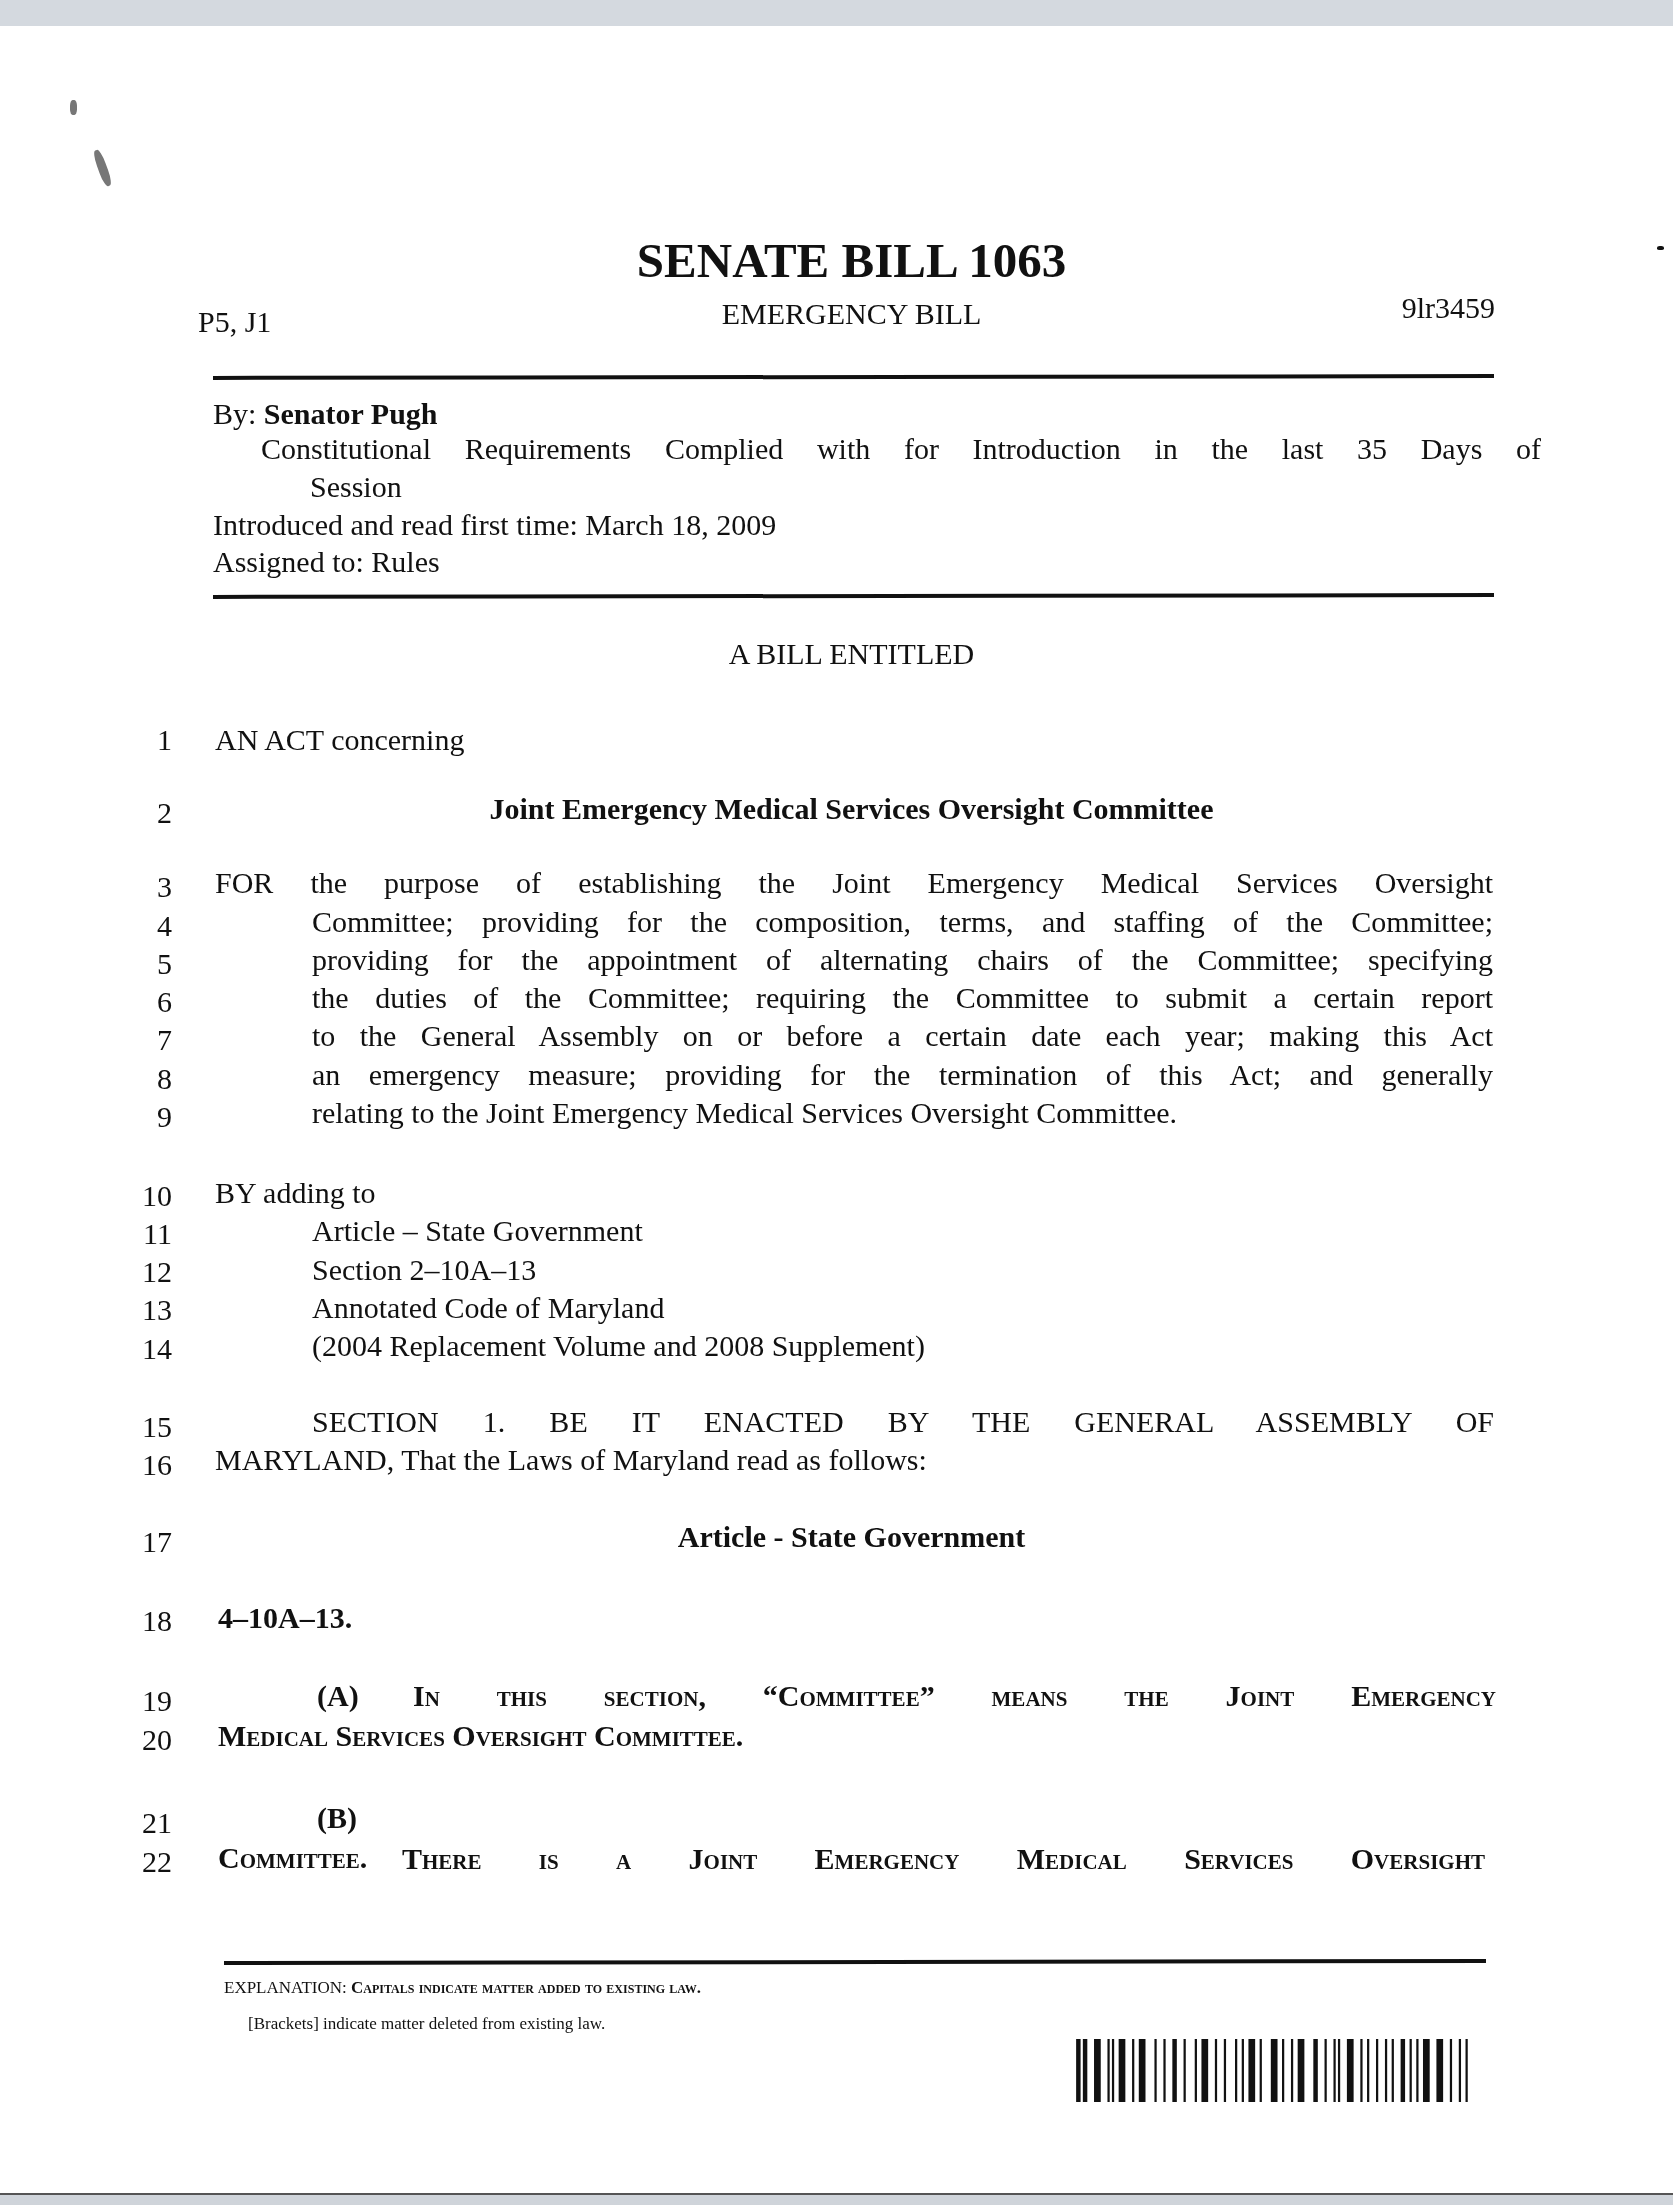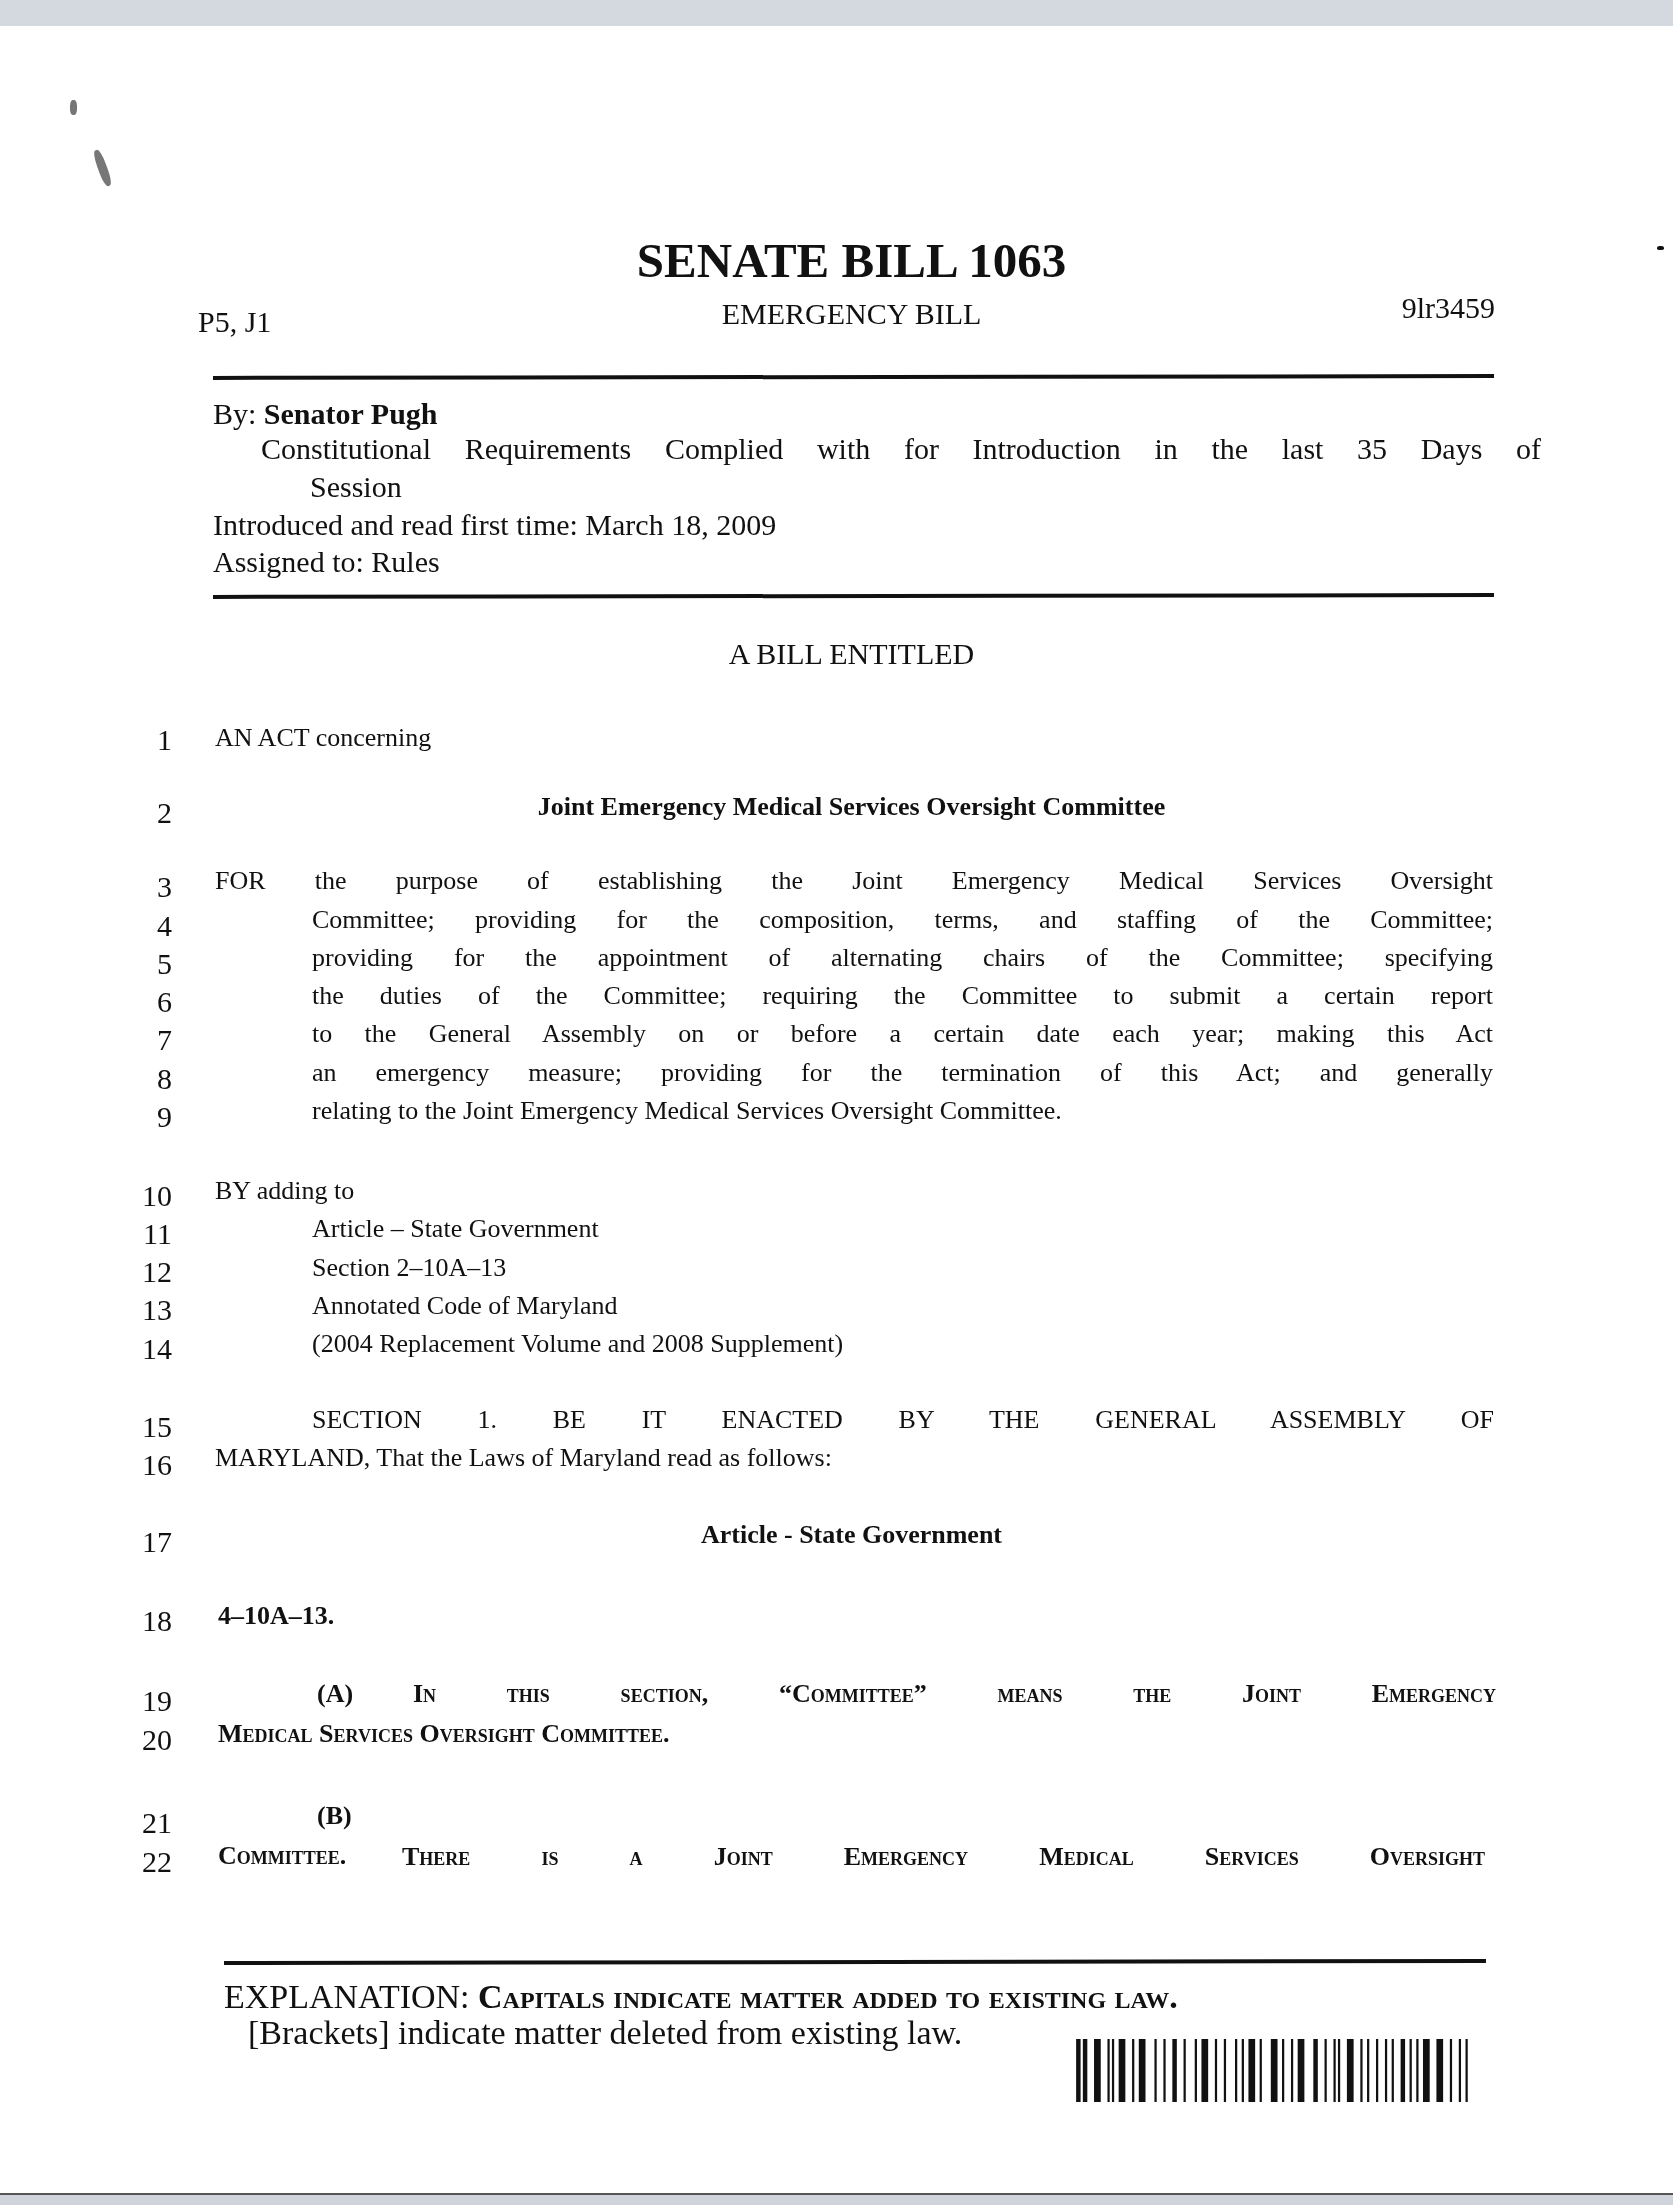--- a/index.html
+++ b/index.html
@@ -13,25 +13,25 @@
   .scan-bottom { position: absolute; left: 0; top: 2193px; width: 1673px; height: 12px; background: #cfd4da; border-top: 2px solid #555; }
   .speck { position: absolute; background: #777; border-radius: 40%; }
   .abs { position: absolute; white-space: nowrap; }
   .title { left: 0; width: 1703px; text-align: center; top: 232px; font-size: 49px; font-weight: bold; letter-spacing: 0px; }
   .hdr { font-size: 30px; }
   .rule { position: absolute; height: 4px; background: #111; }
   .meta { font-size: 30px; left: 213px; }
   .meta b { font-weight: bold; }
   .center { left: 0; width: 1703px; text-align: center; }
   .ln { position: absolute; left: 132px; width: 40px; text-align: right; font-size: 30px; }
-  .tx { position: absolute; font-size: 26px; white-space: nowrap; }
+  .tx { position: absolute; font-size: 30px; white-space: nowrap; }
   .just { text-align: justify; text-align-last: justify; }
   .bold { font-weight: bold; }
   .sc { font-variant: small-caps; font-weight: bold; }
-  .expl { font-size: 34px; text-align: right; }
+  .expl { font-size: 17px; text-align: right; }
   .barcode { position: absolute; left: 1075px; top: 2039px; width: 396px; height: 63px; }
 </style>
 </head>
 <body>
 
 <div class="scan-top"></div>
 <div class="speck" style="left:70px;top:100px;width:6.6px;height:14.5px;"></div>
 <div class="speck" style="left:98px;top:149px;width:9.2px;height:38px;transform:rotate(-20deg);"></div>
 <div class="speck" style="left:1657px;top:246px;width:6.6px;height:4px;background:#111;"></div>
 

